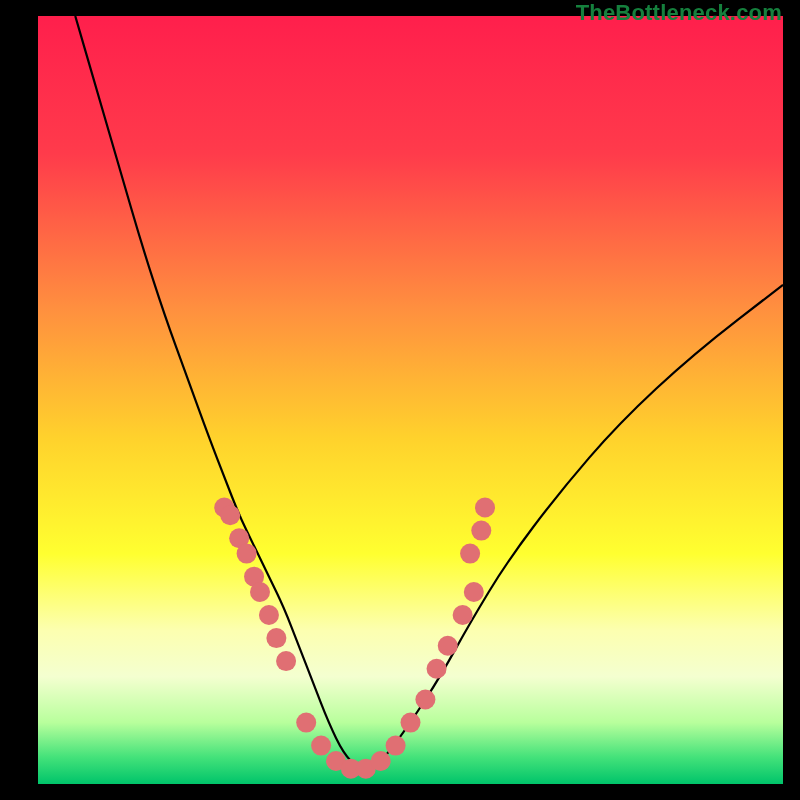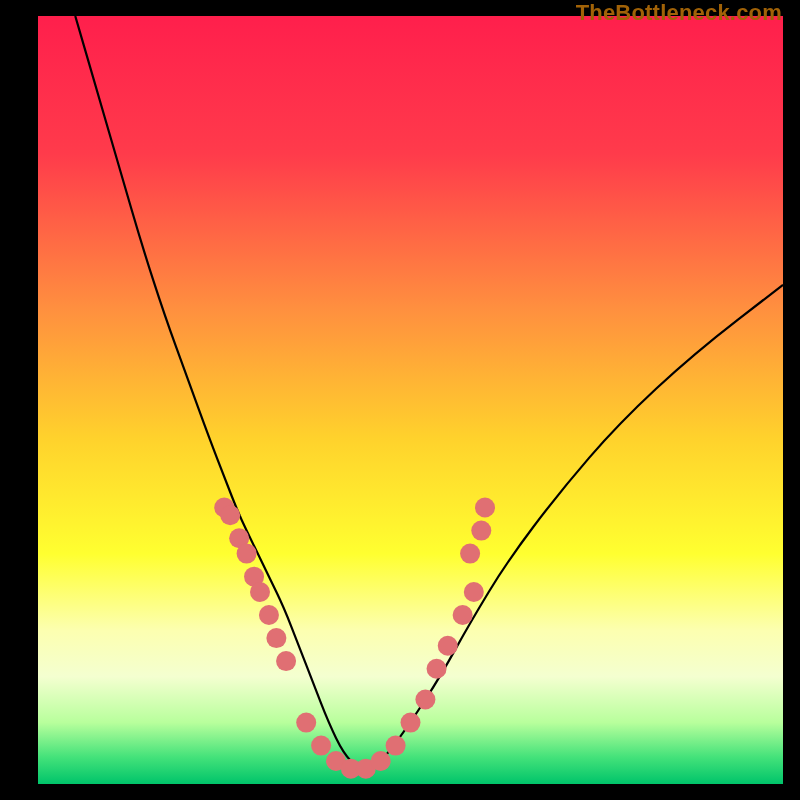--- a/index.html
+++ b/index.html
@@ -26,21 +26,21 @@
     height: 768px;
     overflow: hidden;
   }
   .watermark {
     position: absolute;
     top: 0px;
     right: 18px;
     font-family: Arial, Helvetica, sans-serif;
     font-size: 22px;
     font-weight: 600;
-    color: #a16207;
+    color: #15803d;
     letter-spacing: 0.2px;
   }
   svg {
     display: block;
   }
 </style>
 </head>
 <body>
 
 <div class="frame">

